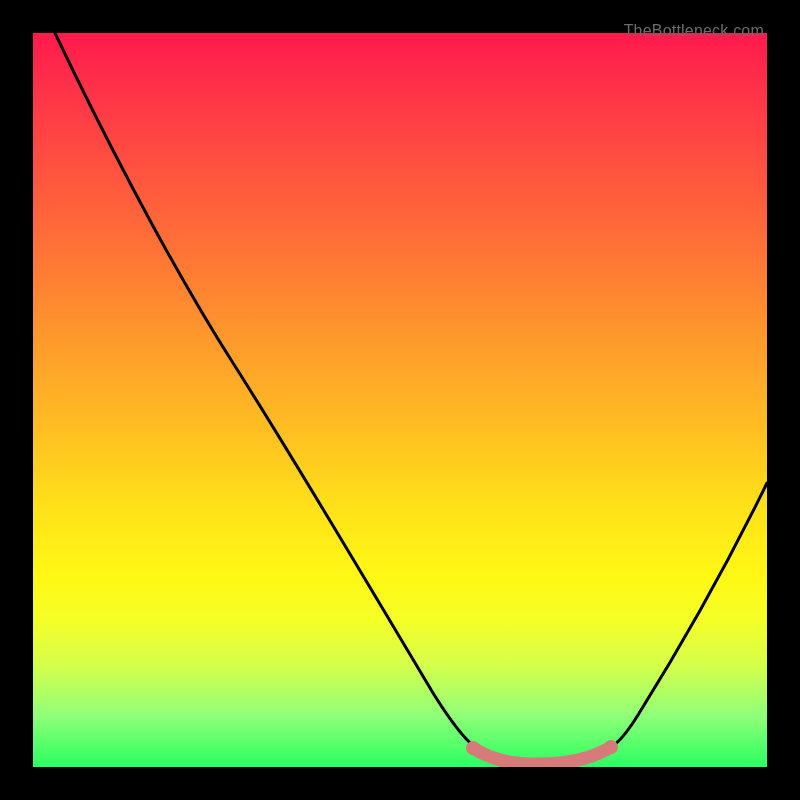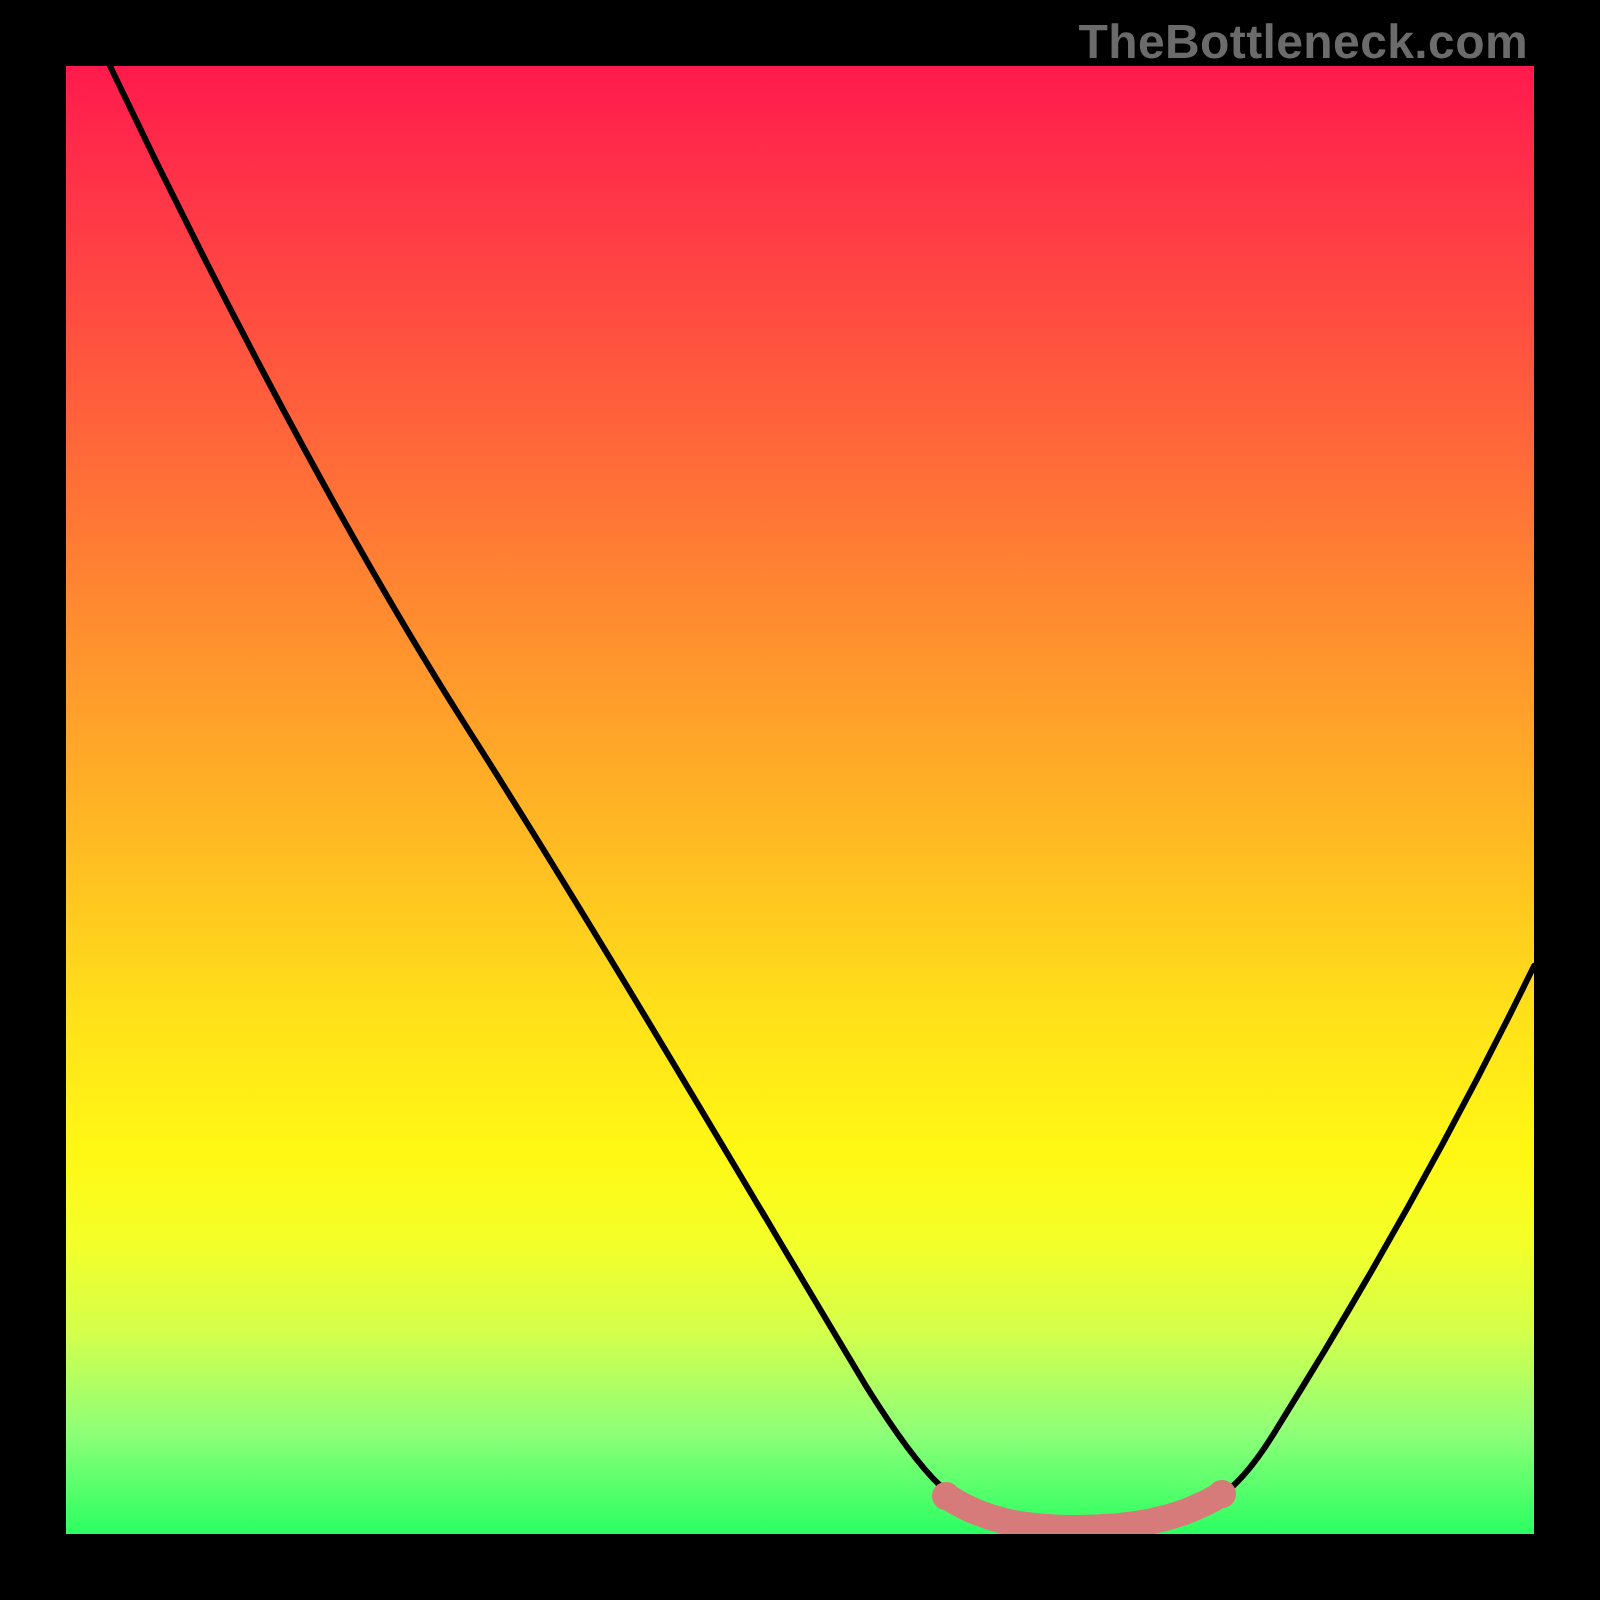--- a/index.html
+++ b/index.html
@@ -25,25 +25,25 @@
       #f4ff28 80%,
       #d6ff4a 86%,
       #8fff78 93%,
       #2bff62 100%
     );
     overflow: hidden;
   }
 
   .attribution {
     position: absolute;
-    top: 8px;
+    top: 22px;
     right: 36px;
     color: #6b6b6b;
-    font-size: 24px;
-    font-weight: 700;
+    font-size: 16px;
+    font-weight: 400;
     letter-spacing: 0.2px;
     white-space: nowrap;
   }
 
   svg.curve { position: absolute; inset: 0; width: 734px; height: 734px; }
 </style>
 </head>
 <body>
 
 <div class="plot-area">

